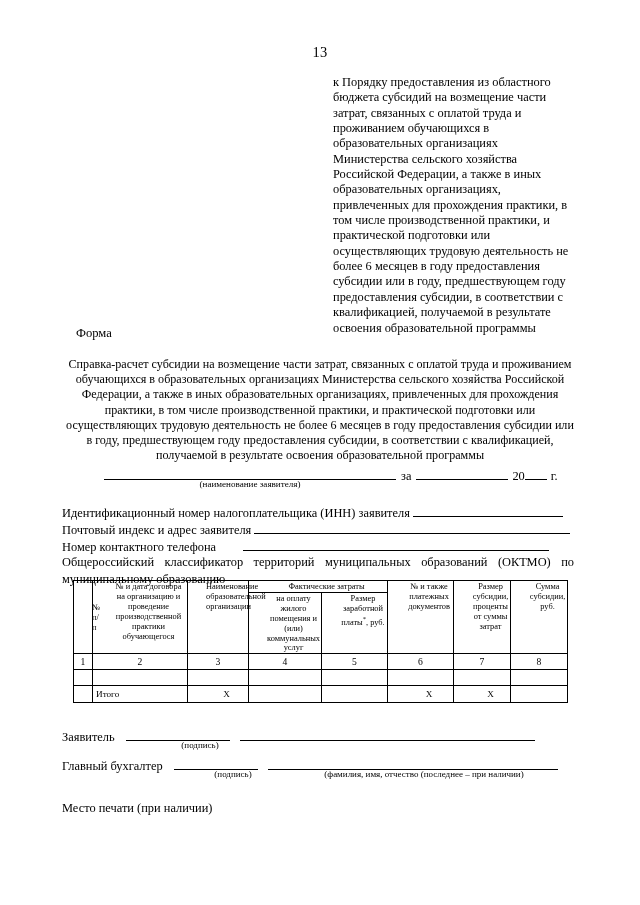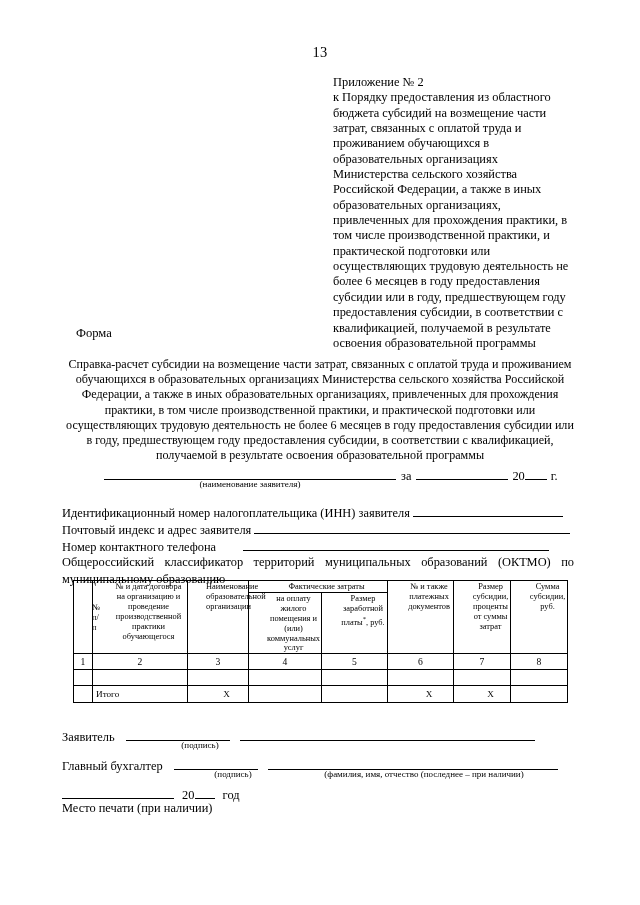--- a/index.html
+++ b/index.html
@@ -200,21 +200,20 @@
   }
 </style>
 </head>
 <body>
 
 <div class="page">
 
   <div class="page-number">13</div>
 
   <div class="appendix-block">
-    <div>Приложение № 2</div>
     <div>к Порядку предоставления из областного бюджета субсидий на возмещение части затрат, связанных с оплатой труда и проживанием обучающихся в образовательных организациях Министерства сельского хозяйства Российской Федерации, а также в иных образовательных организациях, привлеченных для прохождения практики, в том числе производственной практики, и практической подготовки или осуществляющих трудовую деятельность не более 6 месяцев в году предоставления субсидии или в году, предшествующем году предоставления субсидии, в соответствии с квалификацией, получаемой в результате освоения образовательной программы</div>
   </div>
 
   <div class="forma-label">Форма</div>
 
   <div class="doc-title">Справка-расчет субсидии на возмещение части затрат, связанных с оплатой труда и проживанием обучающихся в образовательных организациях Министерства сельского хозяйства Российской Федерации, а также в иных образовательных организациях, привлеченных для прохождения практики, в том числе производственной практики, и практической подготовки или осуществляющих трудовую деятельность не более 6 месяцев в году предоставления субсидии или в году, предшествующем году предоставления субсидии, в соответствии с квалификацией, получаемой в результате освоения образовательной программы</div>
 
   <div class="name-line-row">
     <span class="rule name-rule"></span><span class="za-word">за</span><span class="rule date-rule"></span><span class="year-txt">20</span><span class="rule year-rule"></span><span class="g-txt">г.</span>
   </div>
@@ -305,21 +304,16 @@
   <div class="sig-cap" id="cap-app-1">(подпись)</div>
 
   <div class="sig-row" id="sig-accountant">
     <span>Главный бухгалтер</span>
     <span class="sline" style="width:84px;margin-left:8px;"></span>
     <span class="sline" style="width:290px;margin-left:7px;"></span>
   </div>
   <div class="sig-cap" id="cap-acc-1">(подпись)</div>
   <div class="sig-cap" id="cap-acc-2">(фамилия, имя, отчество (последнее – при наличии)</div>
 
-  <div class="sig-row" id="sig-date">
-    <span class="sline" style="width:112px;"></span>
-    <span style="padding-left:5px;">20</span><span class="sline" style="width:20px;"></span>
-    <span style="padding-left:5px;">год</span>
-  </div>
 
   <div class="seal-row">Место печати (при наличии)</div>
 
 </div>
 
 </body></html>

